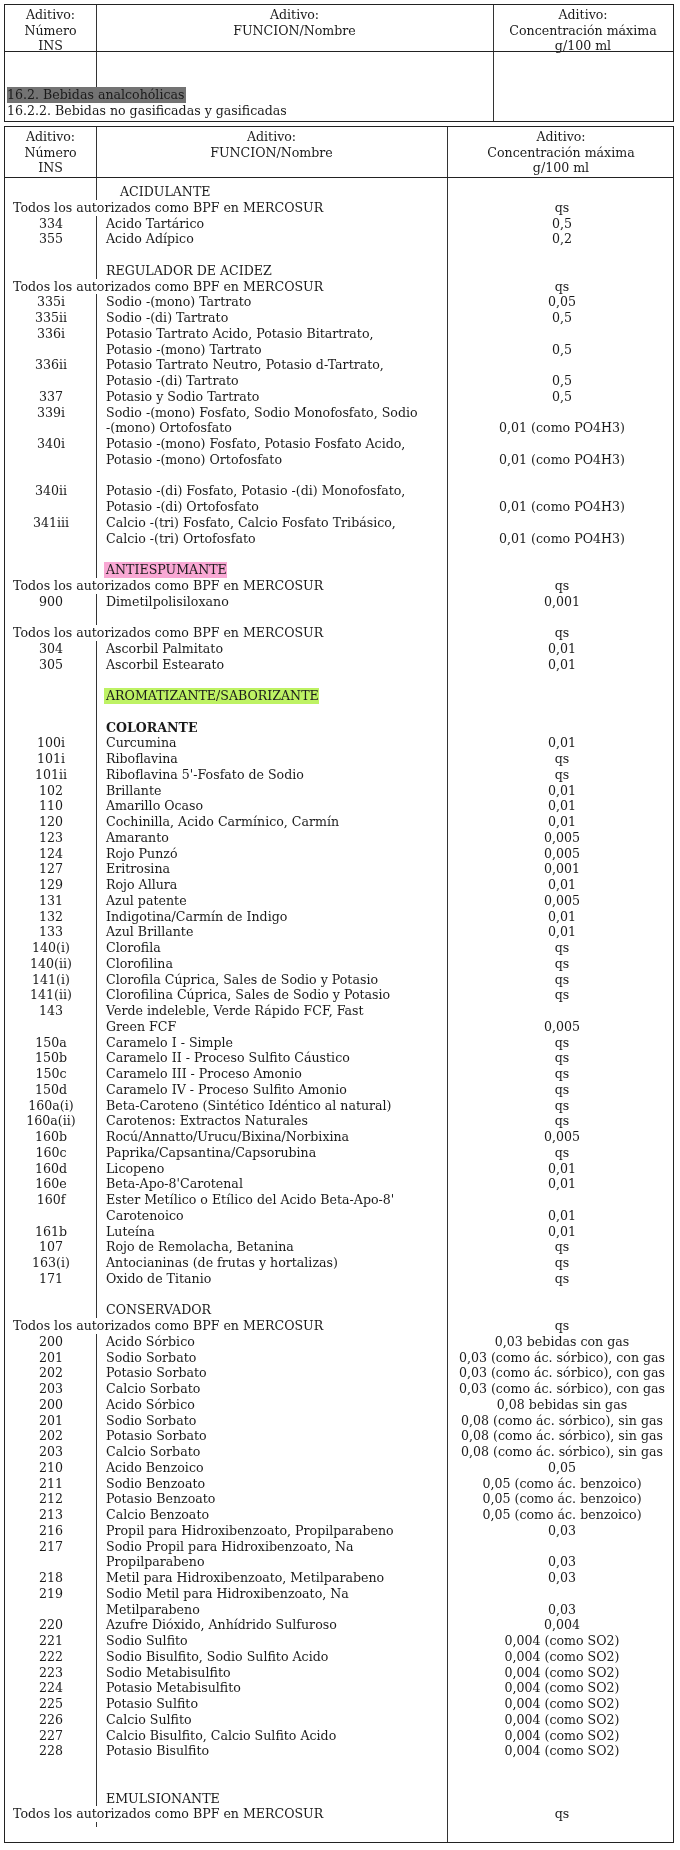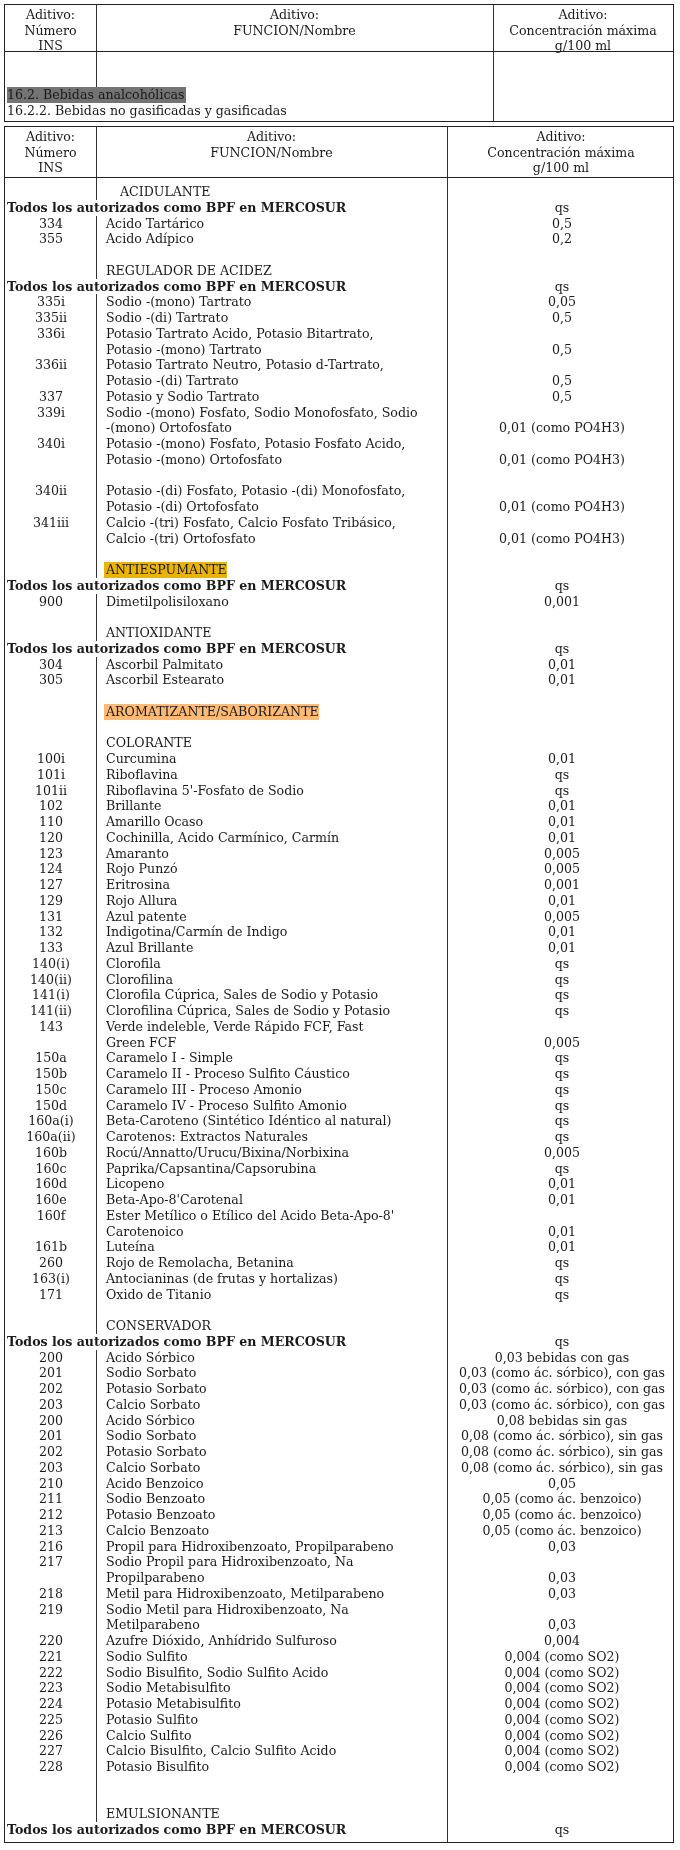--- a/index.html
+++ b/index.html
@@ -12,21 +12,21 @@
   .hdr { position: absolute; text-align: center; line-height: 15.5px; }
   .sec { position: absolute; left: 2px; line-height: 16px; white-space: nowrap; }
   .rows { position: absolute; left: 0; right: 0; top: 57px; }
   .row { position: relative; height: 15.75px; line-height: 15.75px; white-space: nowrap; }
   .row.wrap2 { height: 31.5px; }
   .ins { position: absolute; left: 0; width: 92px; text-align: center; }
   .name { position: absolute; left: 101px; }
   .name2 { position: absolute; left: 101px; top: 15.75px; }
   .conc { position: absolute; left: 446px; width: 222px; text-align: center; }
   .conc.low { top: 15.75px; }
-  .all { position: absolute; left: 2px; font-weight: bold; }
+  .all { position: absolute; left: 8px; }
   .func { position: absolute; left: 101px; }
   .spacer { height: 15.75px; }
 </style>
 </head>
 <body>
 
 <div class="t1">
   <div class="vline" style="left:91px; top:0; height:100px;"></div>
   <div class="vline" style="left:488px; top:0; height:116px;"></div>
   <div class="hline" style="top:46px;"></div>
@@ -143,56 +143,53 @@
         <span class="conc low">0,01 (como PO4H3)</span>
       </div>
       <div class="row wrap2">
         <span class="ins">341iii</span>
         <span class="name">Calcio -(tri) Fosfato, Calcio Fosfato Tribásico,</span>
         <span class="name2">Calcio -(tri) Ortofosfato</span>
         <span class="conc low">0,01 (como PO4H3)</span>
       </div>
       <div class="spacer"></div>
       <div class="row">
-        <span class="func" style="background: #eab308; padding-left: 2px; left: 99px;">ANTIESPUMANTE</span>
+        <span class="func" style="background: #f9a8d4; padding-left: 2px; left: 99px;">ANTIESPUMANTE</span>
       </div>
       <div class="row">
         <span class="all" style="background: rgb(255, 255, 255); padding-right: 2px; z-index: 2;">Todos los autorizados como BPF en MERCOSUR</span>
         <span class="conc">qs</span>
       </div>
       <div class="row">
         <span class="ins">900</span>
         <span class="name">Dimetilpolisiloxano</span>
         <span class="conc">0,001</span>
       </div>
       <div class="spacer"></div>
       <div class="row">
-        <span class="func" style="background: rgb(255, 255, 255); padding-left: 2px; left: 99px;">ANTIOXIDANTE</span>
-      </div>
-      <div class="row">
         <span class="all" style="background: rgb(255, 255, 255); padding-right: 2px; z-index: 2;">Todos los autorizados como BPF en MERCOSUR</span>
         <span class="conc">qs</span>
       </div>
       <div class="row">
         <span class="ins">304</span>
         <span class="name">Ascorbil Palmitato</span>
         <span class="conc">0,01</span>
       </div>
       <div class="row">
         <span class="ins">305</span>
         <span class="name">Ascorbil Estearato</span>
         <span class="conc">0,01</span>
       </div>
       <div class="spacer"></div>
       <div class="row">
-        <span class="func" style="background: #fdba74; padding-left: 2px; left: 99px;">AROMATIZANTE/SABORIZANTE</span>
-      </div>
-      <div class="spacer"></div>
-      <div class="row">
-        <span class="func" style="background: rgb(255, 255, 255); padding-left: 2px; left: 99px;">COLORANTE</span>
+        <span class="func" style="background: #bef264; padding-left: 2px; left: 99px;">AROMATIZANTE/SABORIZANTE</span>
+      </div>
+      <div class="spacer"></div>
+      <div class="row">
+        <span class="func" style="background: rgb(255, 255, 255); padding-left: 2px; left: 99px; font-weight: bold;">COLORANTE</span>
       </div>
       <div class="row">
         <span class="ins">100i</span>
         <span class="name">Curcumina</span>
         <span class="conc">0,01</span>
       </div>
       <div class="row">
         <span class="ins">101i</span>
         <span class="name">Riboflavina</span>
         <span class="conc">qs</span>
@@ -333,21 +330,21 @@
         <span class="name">Ester Metílico o Etílico del Acido Beta-Apo-8'</span>
         <span class="name2">Carotenoico</span>
         <span class="conc low">0,01</span>
       </div>
       <div class="row">
         <span class="ins">161b</span>
         <span class="name">Luteína</span>
         <span class="conc">0,01</span>
       </div>
       <div class="row">
-        <span class="ins">260</span>
+        <span class="ins">107</span>
         <span class="name">Rojo de Remolacha, Betanina</span>
         <span class="conc">qs</span>
       </div>
       <div class="row">
         <span class="ins">163(i)</span>
         <span class="name">Antocianinas (de frutas y hortalizas)</span>
         <span class="conc">qs</span>
       </div>
       <div class="row">
         <span class="ins">171</span>

